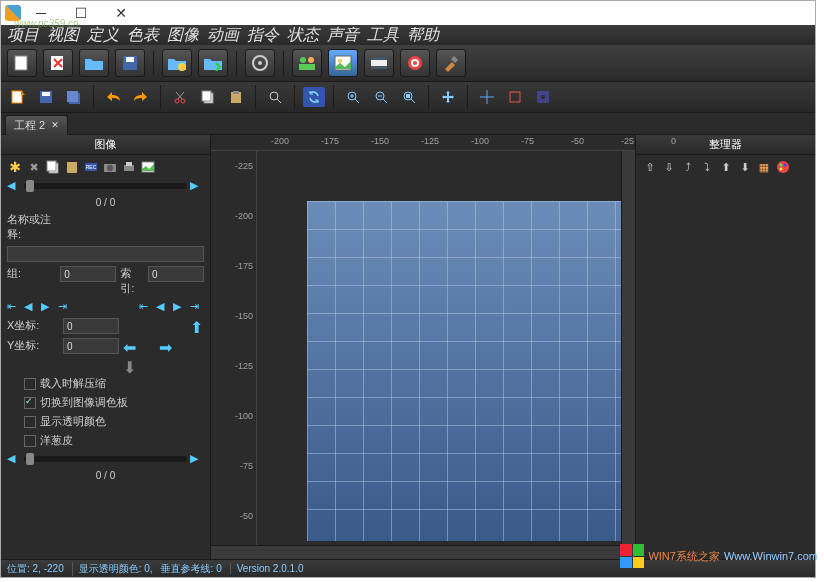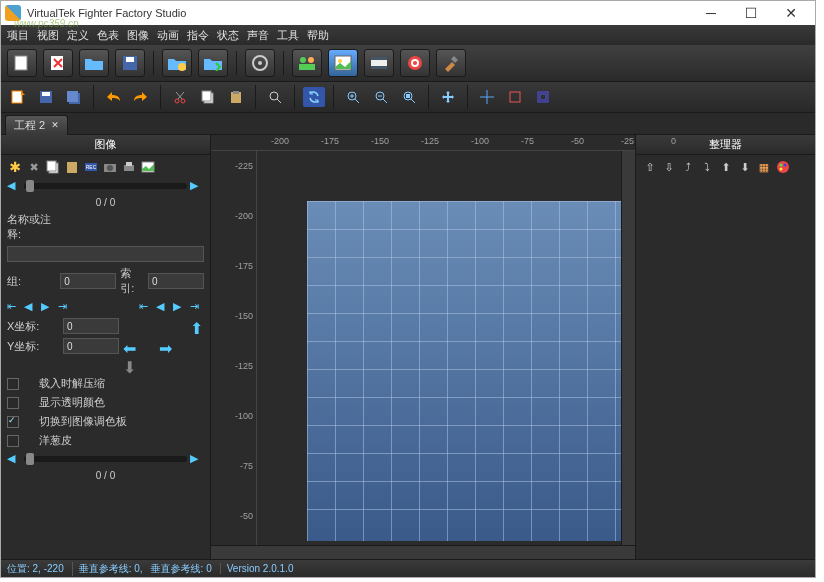--- a/index.html
+++ b/index.html
@@ -2,21 +2,21 @@
 <html><head>
 <meta charset="utf-8">
 <style>
 * { margin: 0; padding: 0; box-sizing: border-box; font-family: "Microsoft YaHei", Arial, sans-serif; }
 body { background: #fff; width: 824px; height: 582px; overflow: hidden; }
 .window { width: 816px; height: 578px; background: #2b2b2b; display: flex; flex-direction: column; border: 1px solid #aaa; }
 .titlebar { height: 24px; background: #fff; display: flex; align-items: center; padding: 0 4px; color: #333; font-size: 11px; }
 .titlebar .title { flex: 1; margin-left: 6px; }
 .titlebar .winbtn { width: 40px; text-align: center; font-size: 14px; cursor: default; }
 .appicon { width:16px; height:16px; background: linear-gradient(45deg,#f0a020 50%, #4ea0d0 50%); border-radius:3px; }
-.menubar { height: 20px; background: linear-gradient(#3a3a3a,#2a2a2a); display: flex; align-items: center; padding: 0 6px; color: #e0e0e0; font-size: 11px; gap: 8px; }
+.menubar { height: 20px; background: linear-gradient(#3a3a3a,#2a2a2a); display: flex; align-items: center; padding: 0 6px; color: #e0e0e0; font-size: 16px; gap: 8px; font-style: italic; }
 .menubar span { cursor: default; }
 .toolbar { background: linear-gradient(#404040,#2a2a2a); display: flex; align-items: center; padding: 4px 6px; gap: 6px; border-bottom: 1px solid #1a1a1a; }
 .toolbar2 { background: linear-gradient(#383838,#282828); display: flex; align-items: center; padding: 3px 6px; gap: 6px; border-bottom: 1px solid #1a1a1a; }
 .tbtn { width: 30px; height: 28px; background: linear-gradient(#555,#333); border: 1px solid #1a1a1a; border-radius: 3px; display: flex; align-items: center; justify-content: center; cursor: pointer; }
 .tbtn2 { width: 22px; height: 20px; display: flex; align-items: center; justify-content: center; cursor: pointer; }
 .sep { width: 1px; height: 24px; background: #1a1a1a; margin: 0 2px; }
 .tabrow { height: 22px; background: #2a2a2a; display: flex; align-items: center; padding: 2px 4px 0 4px; border-bottom: 1px solid #1a1a1a; }
 .tab { background: linear-gradient(#555,#383838); color: #ddd; font-size: 11px; padding: 2px 8px; border: 1px solid #1a1a1a; border-bottom: none; border-radius: 3px 3px 0 0; display: flex; align-items: center; gap: 6px; }
 .tab .x { font-size: 9px; cursor: pointer; }
 .workspace { flex: 1; display: flex; background: #2b2b2b; overflow: hidden; }
@@ -41,43 +41,42 @@
 .btab.err { color: #e05050; }
 .dot { width: 10px; height: 10px; border-radius: 50%; background: #3c3; margin: 0 6px; }
 .statusbar { height: 18px; background: linear-gradient(#3a3a3a,#2a2a2a); color: #8cf; font-size: 10px; display: flex; align-items: center; padding: 0 6px; gap: 8px; border-top:1px solid #1a1a1a; }
 .statusbar .seg { border-left:1px solid #555; padding-left:6px; }
 .leftbody { padding: 4px 6px; display:flex; flex-direction:column; gap:4px; }
 .iconrow { display:flex; gap:3px; align-items:center; }
 .mini { width:16px; height:16px; display:flex; align-items:center; justify-content:center; cursor:pointer; }
 .slider { flex:1; height:6px; background:#1a1a1a; border-radius:3px; position:relative; }
 .slider::after { content:""; position:absolute; left:2px; top:-3px; width:8px; height:12px; background:#888; border-radius:2px; }
 .slidelabel { text-align:center; font-size:10px; }
-.field { display:flex; align-items:center; gap:4px; }
+.field { display:flex; gap:4px; }
 .field label { width:52px; }
 .numbox { width:56px; height:16px; background:#3a3a3a; border:1px solid #555; color:#ddd; font-size:10px; padding:0 3px; }
-.chk { display:flex; align-items:center; gap:20px; }
+.chk { display:flex; align-items:center; gap:4px;margin-left:17px; }
 .chkbox { width:12px; height:12px; border:1px solid #666; background:#2a2a2a; }
 .chkbox.on::after { content:"✓"; color:#aef; font-size:9px; display:block; margin-top:-2px; }
 .arrowbtn { width:14px; height:14px; color:#5cf; font-size:11px; cursor:pointer; }
 .watermark { position:absolute; top:18px; left:14px; color:rgba(120,170,60,.6); font-size:10px; font-style:italic; pointer-events:none; }
 .watermark2 { position:absolute; right:6px; bottom:14px; color:#ddd; font-size:11px; display:flex; align-items:center; gap:4px; pointer-events:none; }
 .winlogo { width:24px; height:24px; display:grid; grid-template:1fr 1fr/1fr 1fr; gap:1px; }
 .winlogo div:nth-child(1){background:#e23;} .winlogo div:nth-child(2){background:#3b3;} .winlogo div:nth-child(3){background:#39f;} .winlogo div:nth-child(4){background:#fc2;}
 .rightbody { padding:4px 6px; }
 .righticons { display:flex; gap:3px; flex-wrap:wrap; }
 svg { display:block; }
 </style>
 </head>
 <body>
 
 <div class="window">
 
   <div class="titlebar">
     <div class="appicon"></div>
-    <div class="title">VirtualTek Fighter Factory Studio</div>
     <div class="winbtn">─</div>
     <div class="winbtn">☐</div>
     <div class="winbtn">✕</div>
   </div>
 
   <div class="menubar">
     <span>项目</span>
     <span>视图</span>
     <span>定义</span>
     <span>色表</span>
@@ -376,26 +375,26 @@
         <div class="field">
             <span style="width:112px"></span>
           <span class="arrowbtn" style="font-size:16px;color:#888">⬇</span>
         </div>
 
         <div class="chk">
             <div class="chkbox"></div>
             <span>载入时解压缩</span>
           </div>
         <div class="chk">
+            <div class="chkbox on"></div>
+            <span>切换到图像调色板</span>
+          </div>
+        <div class="chk">
             <div class="chkbox"></div>
             <span>显示透明颜色</span>
-          </div>
-        <div class="chk">
-            <div class="chkbox on"></div>
-            <span>切换到图像调色板</span>
           </div>
         <div class="chk">
             <div class="chkbox"></div>
             <span>洋葱皮</span>
           </div>
         <div class="iconrow">
           <span class="arrowbtn">◀</span>
           <div class="slider"></div>
           <span class="arrowbtn">▶</span>
         </div>
@@ -478,19 +477,29 @@
                 <circle cx="5" cy="9" r="1.5" fill="#ee4"></circle>
               </svg>
             </div>
         </div>
       </div>
     </div>
   </div>
 
   <div class="statusbar">
     <span>位置: 2, -220</span>
-    <span class="seg">垂直参考线: 0,</span>
+    <span class="seg">显示透明颜色: 0,</span>
     <span>垂直参考线: 0</span>
     <span class="seg">Version  2.0.1.0</span>
   </div>
 
   <div class="watermark">www.pc359.cn</div>
+  <div class="watermark2">
+    <div class="winlogo">
+        <div></div>
+        <div></div>
+        <div></div>
+        <div></div>
+      </div>
+    <span style="color:#e84">WIN7系统之家</span>
+    <span style="color:#9cf">Www.Winwin7.com</span>
+  </div>
 </div>
 
 </body></html>

